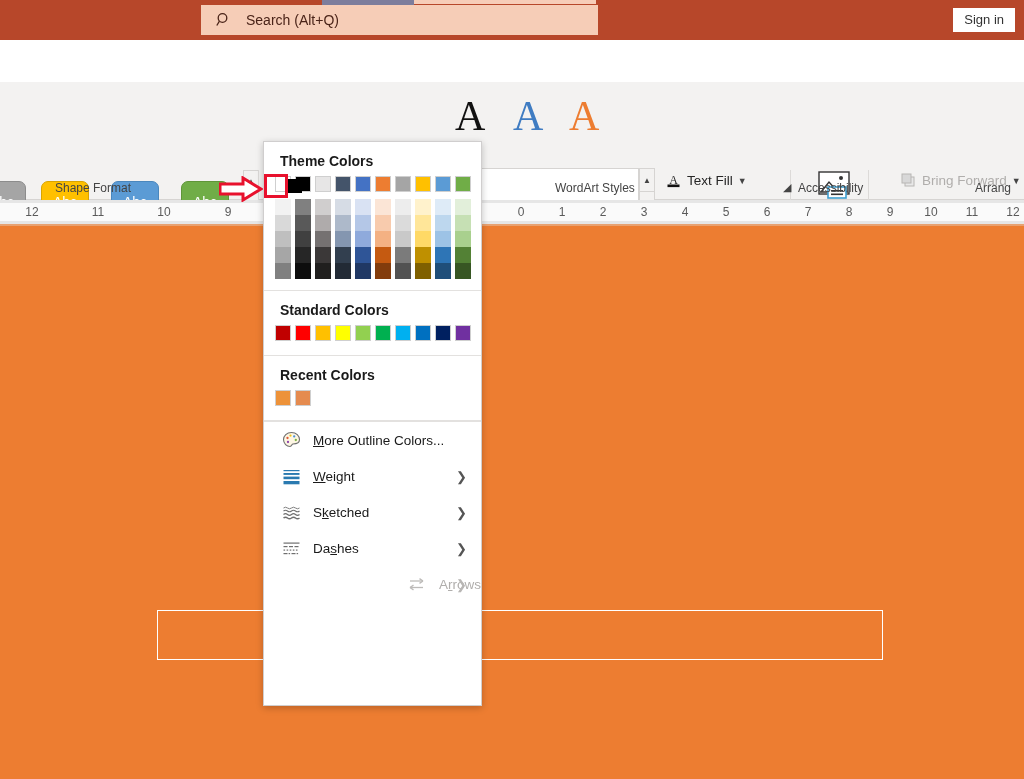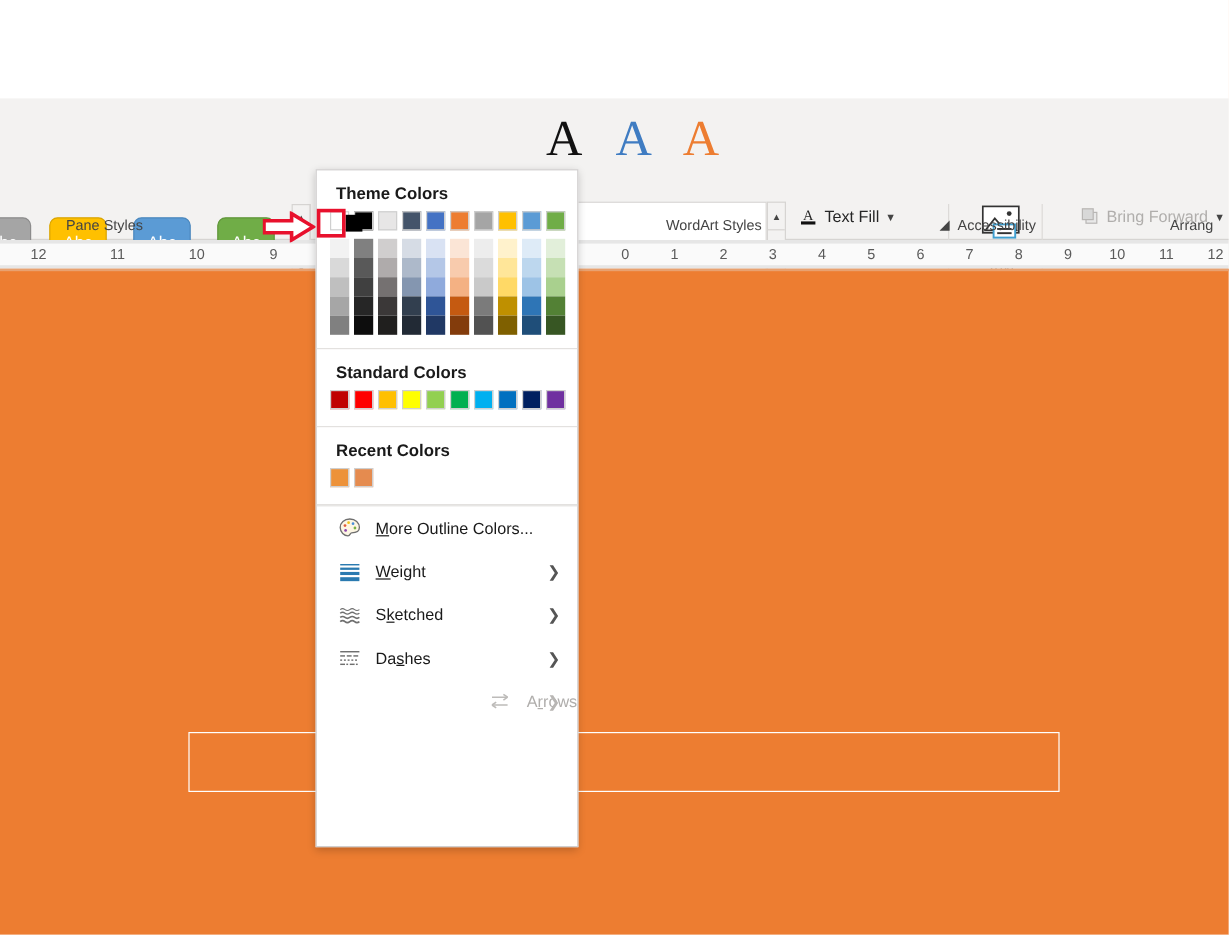--- a/index.html
+++ b/index.html
@@ -190,20 +190,36 @@
   .ann-blackchip {
     position: absolute; left: 288px; top: 179px; width: 14px; height: 14px;
     background: #000000;
   }
 </style>
 </head>
 <body>
 
 <div id="app">
 
+  <div class="titlebar">
+    <div class="tab-stub"></div>
+    <div class="tab-stub2"></div>
+
+    <div class="searchbox">
+      <span class="search-icon">
+        <svg width="16" height="16" viewBox="0 0 16 16">
+          <circle cx="6.5" cy="6" r="4.3" fill="none" stroke="#4a2318" stroke-width="1.3"></circle>
+          <line x1="3.3" y1="9.3" x2="0.8" y2="13.5" stroke="#4a2318" stroke-width="1.3"></line>
+        </svg>
+      </span>
+      <span class="search-text">Search (Alt+Q)</span>
+    </div>
+
+    <div class="signin">Sign in</div>
+  </div>
 
 
   <div class="ribbon">
 
     <div class="style-card" style="left:-22px;background:#a5a5a5;border:1px solid #8c8c8c">
       <span>Abc</span>
     </div>
     <div class="style-card" style="left:41px;background:#ffc000;border:1px solid #d9a400">
       <span>Abc</span>
     </div>
@@ -335,21 +351,21 @@
       <span class="ic">
         <svg width="18" height="17" viewBox="0 0 18 17">
           <rect x="5" y="1.5" width="9" height="8" fill="#ffc000" stroke="#c79400" stroke-width="1"></rect>
           <rect x="1.5" y="6" width="9" height="8" fill="#ffffff" stroke="#333333" stroke-width="1.1"></rect>
           <path d="M7.5 7 L7.5 14 L9.4 12.2 L10.7 14.8 L12 14.1 L10.8 11.7 L13.2 11.5 Z" fill="#111111"></path>
         </svg>
       </span>
       <span>Selection Pane</span>
     </div>
 
-    <div class="grp-label" style="left:55px">Pane Styles</div>
+    <div class="grp-label" style="left:55px">Shape Format</div>
     <div class="grp-label" style="left:555px">WordArt Styles</div>
     <span style="position:absolute;left:783px;bottom:5px;font-size:11px;color:#444">◢</span>
     <div class="grp-label" style="left:798px">Accessibility</div>
     <div class="grp-label" style="left:975px">Arrang</div>
   </div>
 
   <div class="ruler">
     <div class="ruler-inner">
       <span class="rtick" style="left:32px">12</span>
       <span class="rtick" style="left:98px">11</span>

